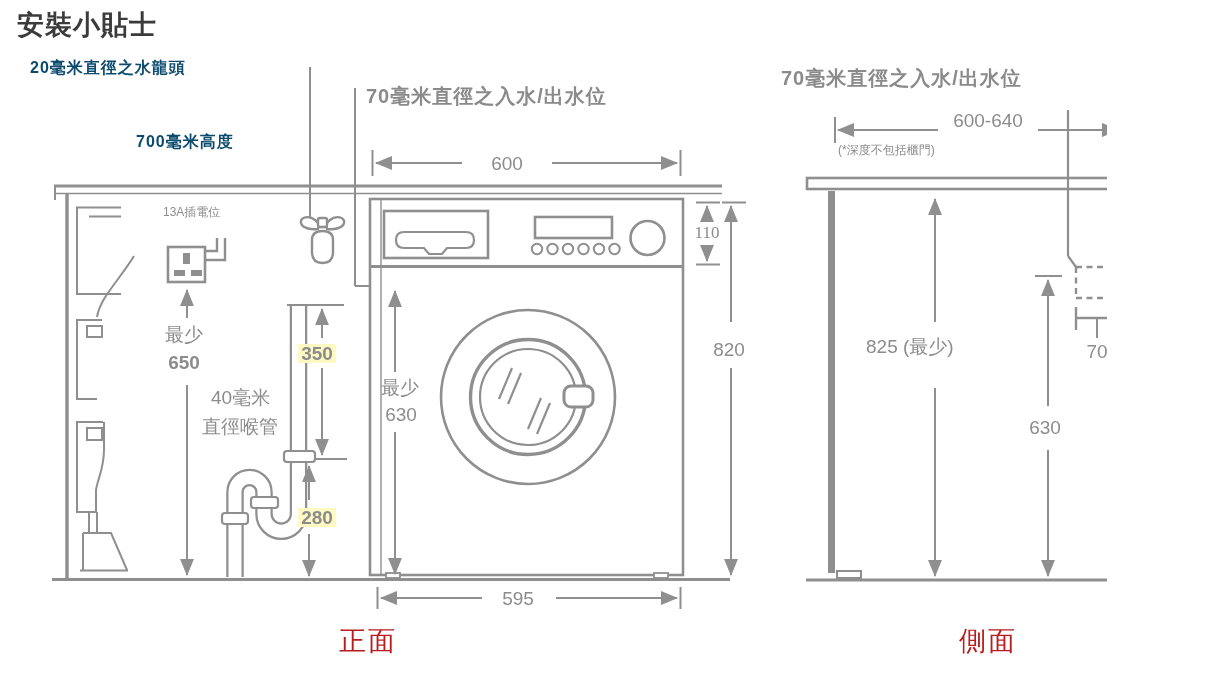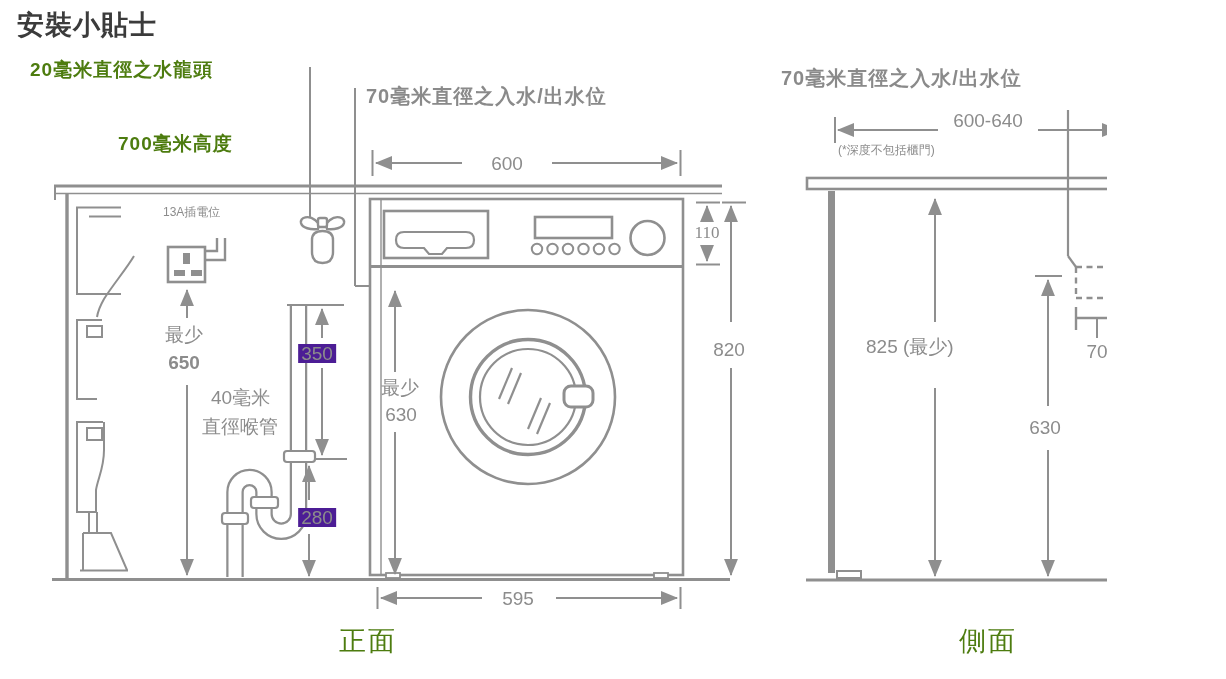--- a/index.html
+++ b/index.html
@@ -2,27 +2,27 @@
 <html lang="zh"><head>
 <meta charset="utf-8">
 <style>
   html,body{margin:0;padding:0;background:#fff;}
   .stage{position:relative;width:1107px;height:679px;background:#ffffff;overflow:hidden;
          font-family:"Liberation Sans","DejaVu Sans",sans-serif;}
   .stage svg{position:absolute;left:0;top:0;}
   .lbl{position:absolute;white-space:nowrap;color:#8c8c8c;line-height:1;}
   .ctr{transform:translateX(-50%);}
   .page-title{font-size:27px;font-weight:700;color:#3b3b3b;letter-spacing:1px;}
-  .note-bold{font-size:19px;font-weight:700;color:#4d7c0f;letter-spacing:1px;}
+  .note-bold{font-size:16px;font-weight:700;color:#0c4a6e;letter-spacing:1px;}
   .view-label{font-size:20px;font-weight:700;color:#8a8a8a;letter-spacing:1px;}
   .t18{font-size:12px;}
   .t19{font-size:19px;}
   .serif17{font-size:17px;font-family:"Liberation Serif","DejaVu Serif",serif;}
-  .cap28{font-size:27px;color:#4d7c0f;letter-spacing:2px;}
-  .bgw{background:#4c1d95;padding:0 3px;}
+  .cap28{font-size:27px;color:#b91c1c;letter-spacing:2px;}
+  .bgw{background:#fef9c3;padding:0 3px;font-weight:bold;}
 </style>
 </head>
 <body>
 
 <div class="stage">
 
   <svg width="1226" height="679" viewBox="0 0 1226 679">
     <defs>
       <marker id="ah" viewBox="0 0 10 10" refX="9" refY="5" markerWidth="9" markerHeight="9" orient="auto-start-reverse">
         <path d="M0,1.1 L9.6,5 L0,8.9 Z" fill="#8f8f8f"></path>
@@ -217,21 +217,21 @@
         <line x1="1035" y1="276" x2="1062" y2="276"></line>
         <line x1="1048" y1="406" x2="1048" y2="280" marker-end="url(#ah)"></line>
         <line x1="1048" y1="450" x2="1048" y2="576" marker-end="url(#ah)"></line>
       </g>
     </g>
   </svg>
 
   <div class="lbl page-title" style="left:17px;top:12px;">安裝小貼士</div>
 
   <div class="lbl note-bold" style="left:30px;top:60px;">20毫米直徑之水龍頭</div>
-  <div class="lbl note-bold" style="left:118px;top:134px;">700毫米高度</div>
+  <div class="lbl note-bold" style="left:136px;top:134px;">700毫米高度</div>
   <div class="lbl view-label" style="left:366px;top:86px;">70毫米直徑之入水/出水位</div>
   <div class="lbl t18" style="left:163px;top:206px;">13A插電位</div>
 
   <div class="lbl t19 ctr" style="left:507px;top:154px;">600</div>
   <div class="lbl t19 ctr" style="left:518px;top:589px;">595</div>
   <div class="lbl serif17 ctr" style="left:707px;top:224px;">110</div>
   <div class="lbl t19 ctr" style="left:729px;top:340px;">820</div>
   <div class="lbl t19 ctr" style="left:184px;top:325px;">最少</div>
   <div class="lbl t19 ctr" style="left:184px;top:353px;font-weight:bold;">650</div>
   <div class="lbl t19 ctr bgw" style="left:317px;top:344px;">350</div>

